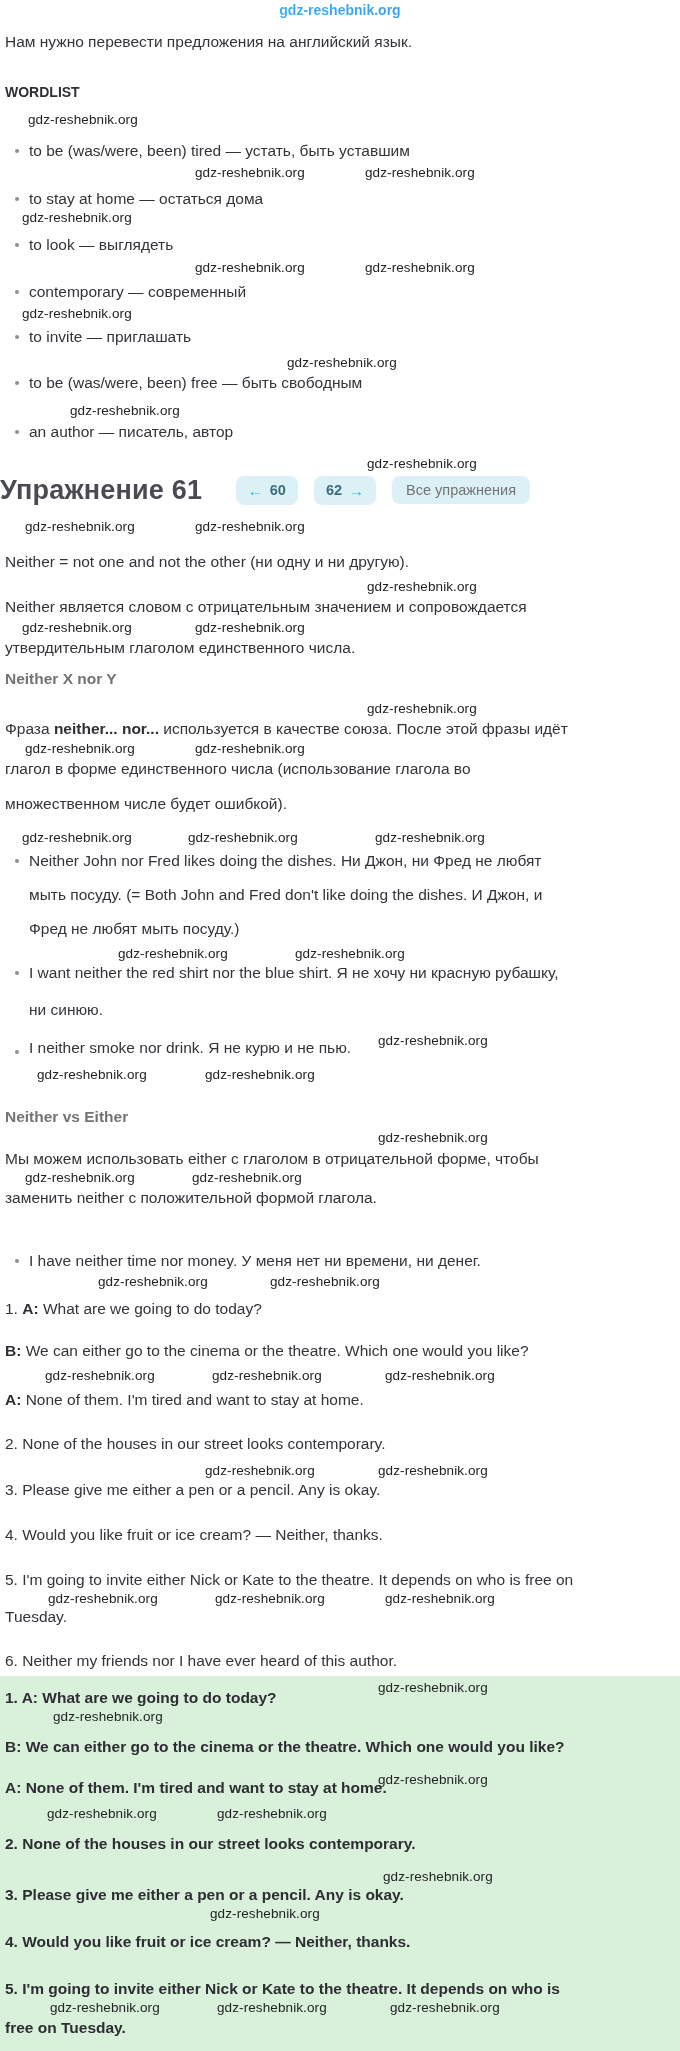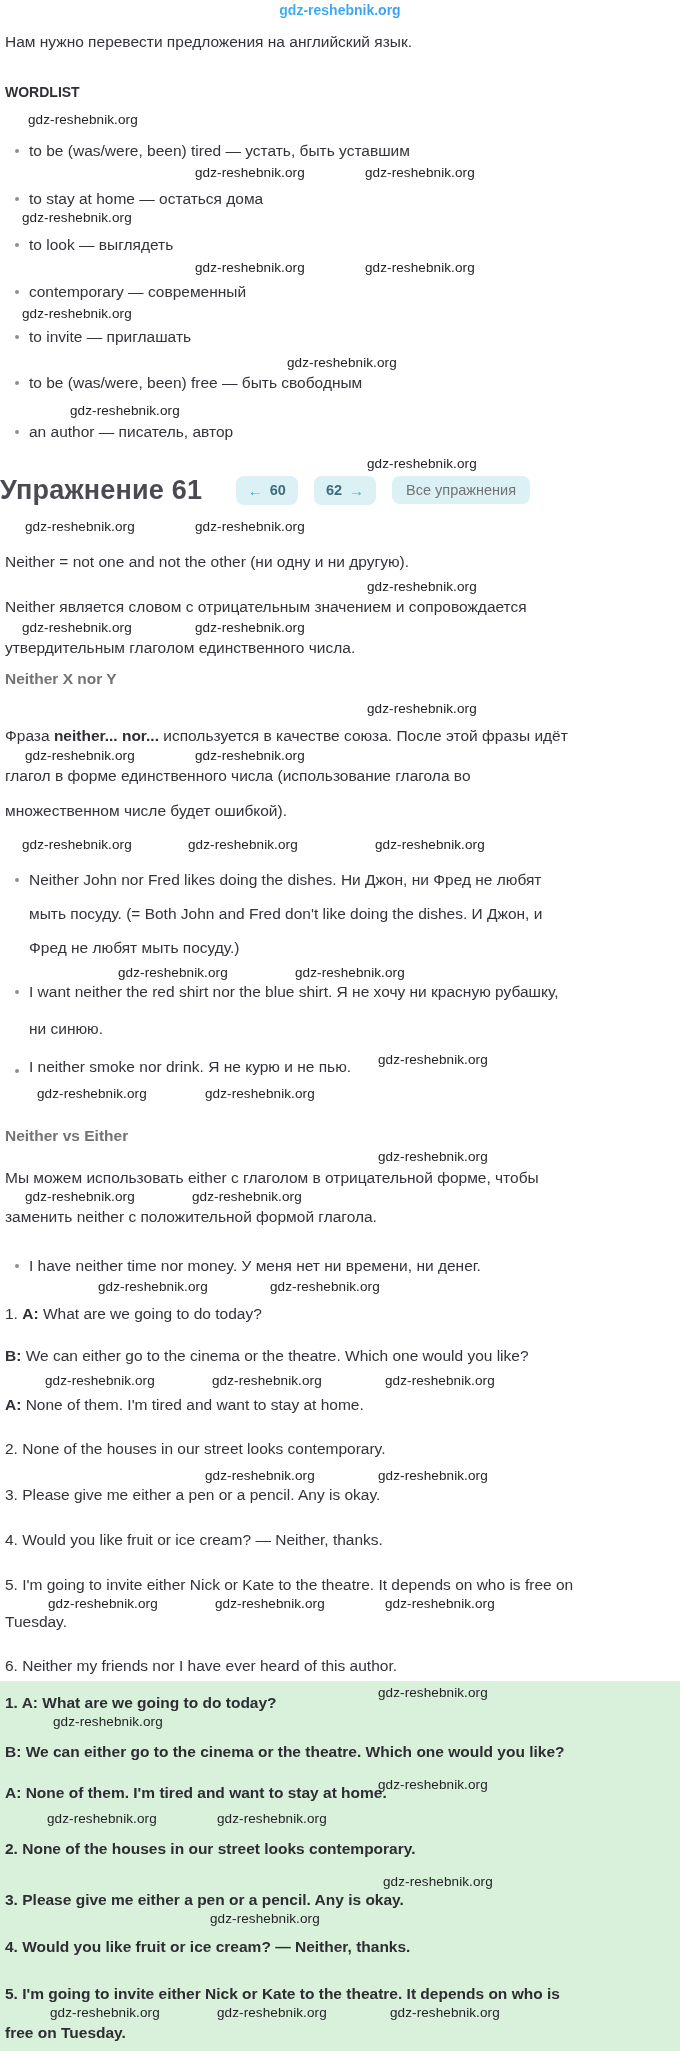--- a/index.html
+++ b/index.html
@@ -164,38 +164,38 @@
     </div>
 
   <p class="txt" style="margin-top:2px">утвердительным глаголом единственного числа.</p>
 
   <h3 class="sec-h" style="margin-top:11px">Neither X nor Y</h3>
 
   <div class="wmr" style="margin-top:11px">
       <span class="wm" style="left:367px">gdz-reshebnik.org</span>
     </div>
 
-  <p class="txt" style="margin-top:9px"><span>Фраза </span><b>neither... nor...</b><span> используется в качестве союза. После этой фразы идёт</span></p>
+  <p class="txt" style="margin-top:2px"><span>Фраза </span><b>neither... nor...</b><span> используется в качестве союза. После этой фразы идёт</span></p>
 
   <div class="wmr" style="margin-top:1px">
       <span class="wm" style="left:25px">gdz-reshebnik.org</span>
       <span class="wm" style="left:195px">gdz-reshebnik.org</span>
     </div>
 
   <p class="txt" style="margin-top:2px">глагол в форме единственного числа (использование глагола во</p>
 
   <p class="txt" style="margin-top:15px">множественном числе будет ошибкой).</p>
 
   <div class="wmr" style="margin-top:15px">
       <span class="wm" style="left:22px">gdz-reshebnik.org</span>
       <span class="wm" style="left:188px">gdz-reshebnik.org</span>
       <span class="wm" style="left:375px">gdz-reshebnik.org</span>
     </div>
 
-  <div class="bullet" style="margin-top:17px">
+  <div class="bullet" style="margin-top:5px">
       <span class="dot"></span>
     <div>
       <div class="bline">Neither John nor Fred likes doing the dishes. Ни Джон, ни Фред не любят</div>
       <div class="bline gap">мыть посуду. (= Both John and Fred don't like doing the dishes. И Джон, и</div>
       <div class="bline gap">Фред не любят мыть посуду.)</div>
     </div>
   </div>
 
   <div class="wmr" style="margin-top:6px">
       <span class="wm" style="left:118px">gdz-reshebnik.org</span>
@@ -229,21 +229,21 @@
 
   <p class="txt" style="margin-top:3px">Мы можем использовать either с глаголом в отрицательной форме, чтобы</p>
 
   <div class="wmr">
       <span class="wm" style="left:25px">gdz-reshebnik.org</span>
       <span class="wm" style="left:192px">gdz-reshebnik.org</span>
     </div>
 
   <p class="txt" style="margin-top:2px">заменить neither с положительной формой глагола.</p>
 
-  <div class="bullet" style="margin-top:29px">
+  <div class="bullet" style="margin-top:43px">
       <span class="dot"></span>
       <span class="bline">I have neither time nor money. У меня нет ни времени, ни денег.</span>
     </div>
 
   <div class="wmr" style="margin-top:2px">
       <span class="wm" style="left:98px">gdz-reshebnik.org</span>
       <span class="wm" style="left:270px">gdz-reshebnik.org</span>
     </div>
 
   <p class="txt" style="margin-top:9px"><span>1. </span><b>A:</b><span> What are we going to do today?</span></p>

